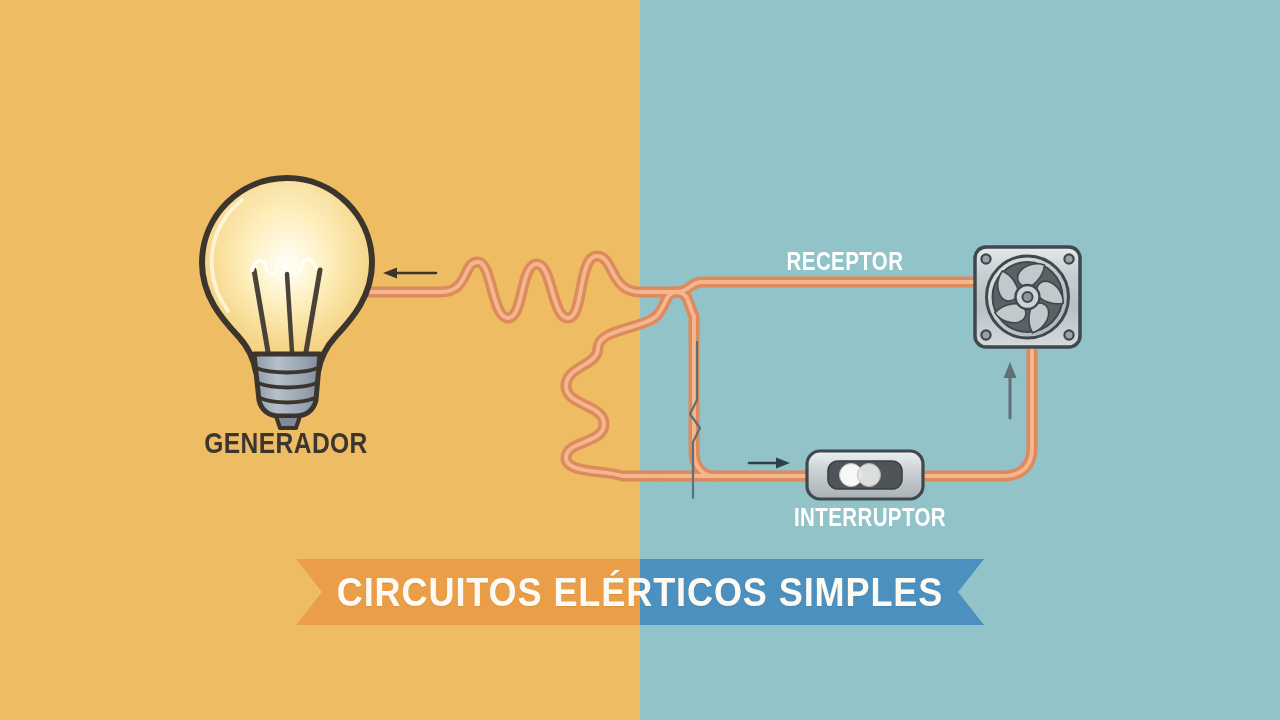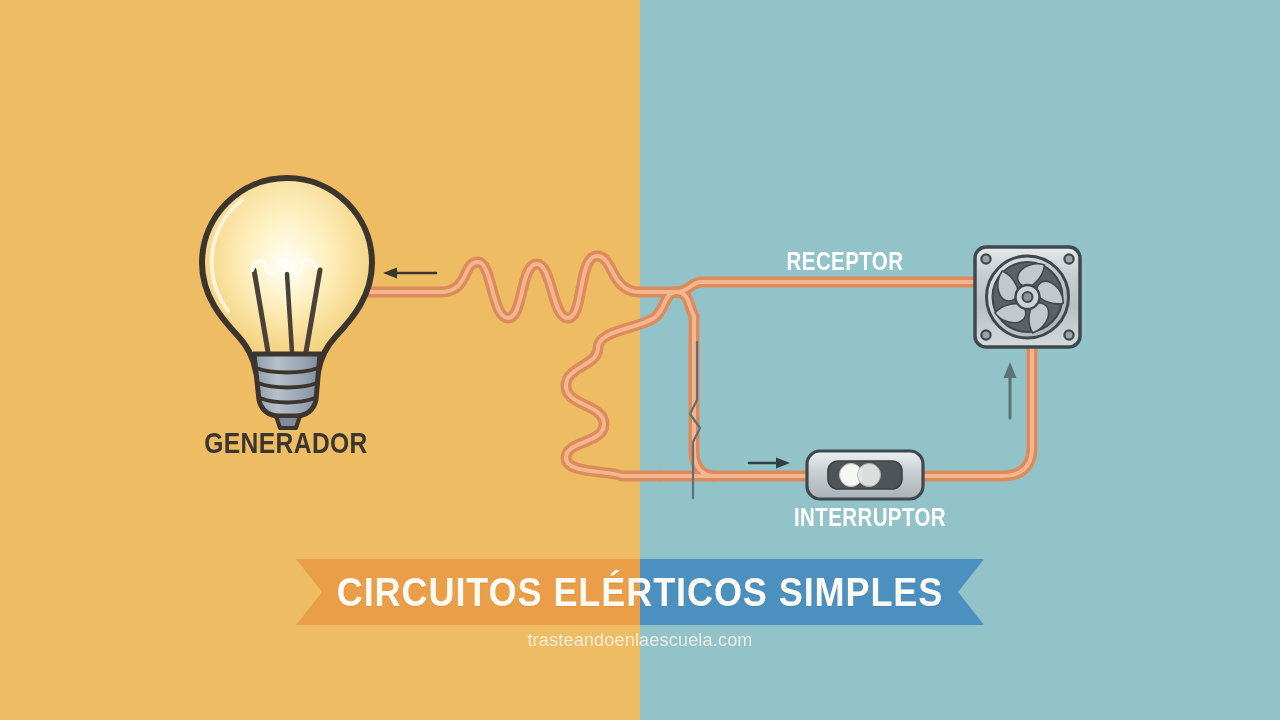--- a/index.html
+++ b/index.html
@@ -308,15 +308,14 @@
   </svg>
 
   <div class="label" id="label-generador">GENERADOR</div>
   <div class="label" id="label-receptor">RECEPTOR</div>
   <div class="label" id="label-interruptor">INTERRUPTOR</div>
 
   <div id="banner">
     <div id="banner-title" style="color: rgb(253, 250, 243);">CIRCUITOS ELÉRTICOS SIMPLES</div>
   </div>
 
-  <div id="site-url">trasteandoenlaescuela.com</div>
 
 </div>
 
 </body></html>

